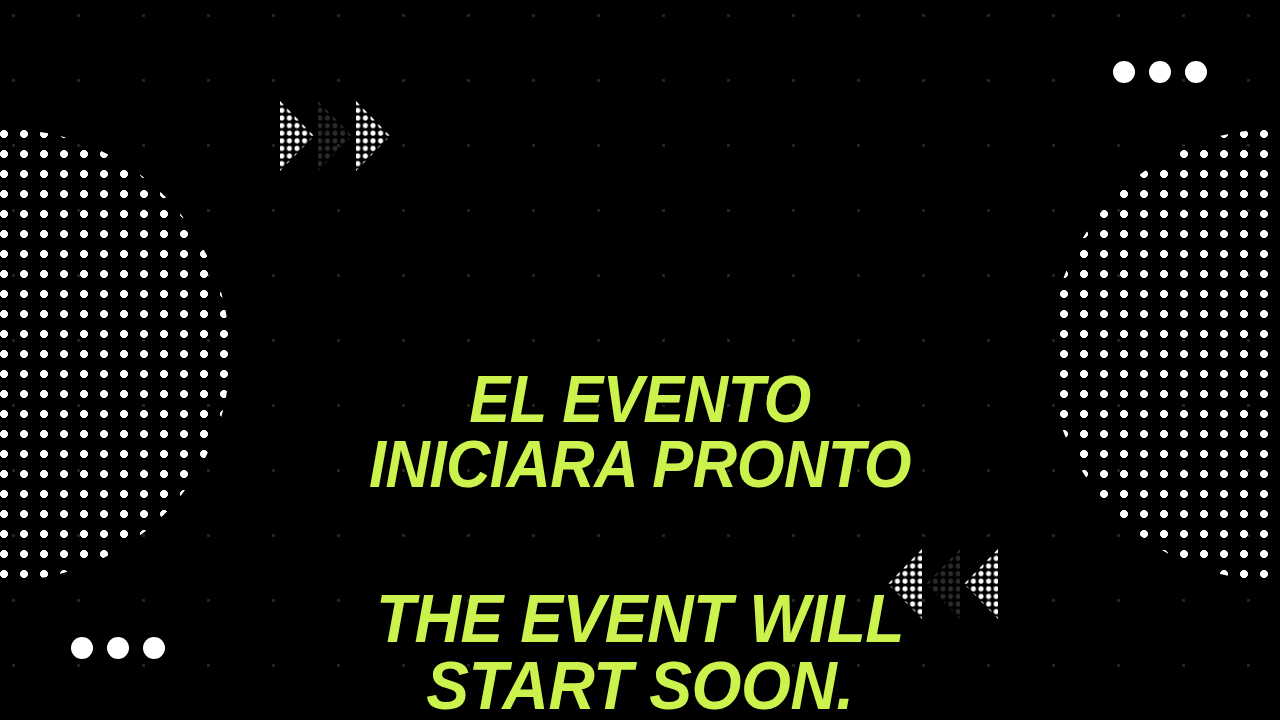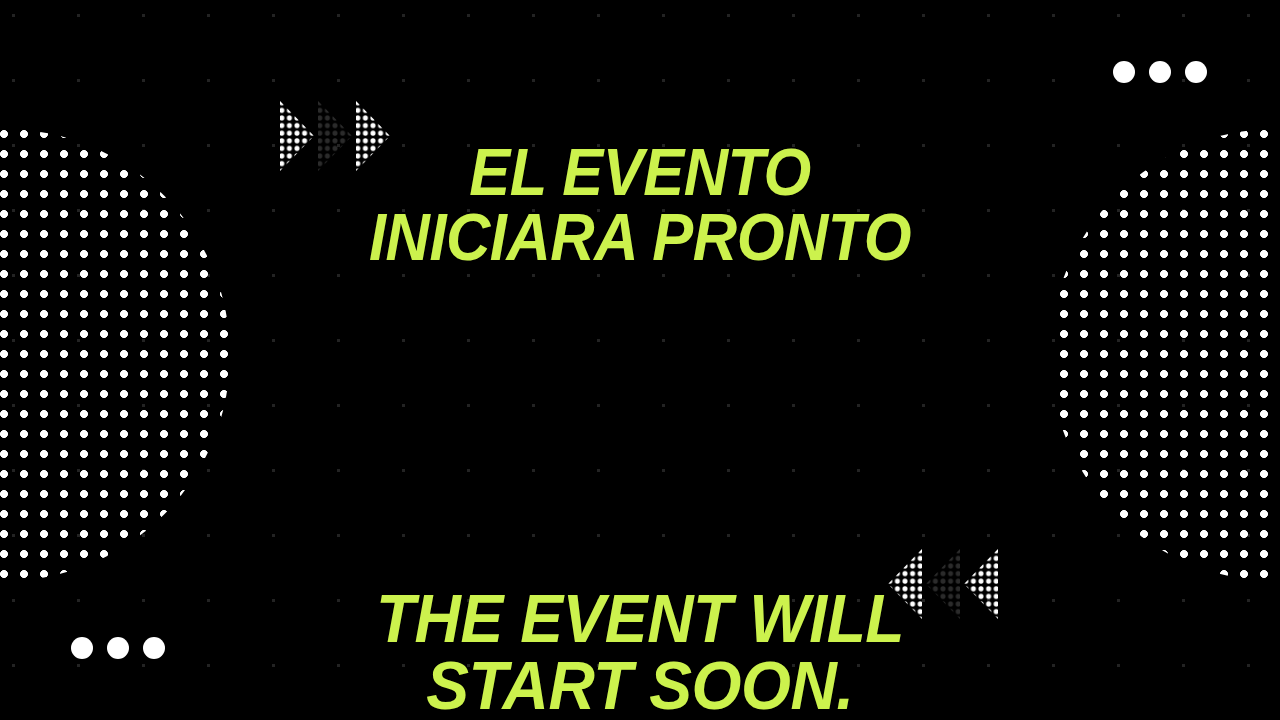--- a/index.html
+++ b/index.html
@@ -95,21 +95,21 @@
 
   
   #text-block {
     position: absolute;
     left: 0;
     top: 0;
     width: 1280px;
     height: 720px;
     display: flex;
     flex-direction: column;
-    justify-content: space-between;
+    justify-content: flex-end;
     align-items: center;
     pointer-events: none;
   }
   .headline {
     color: #ccf24d;
     font-family: "Liberation Sans", sans-serif;
     font-weight: bold;
     font-style: italic;
     text-align: center;
     letter-spacing: -0.5px;

